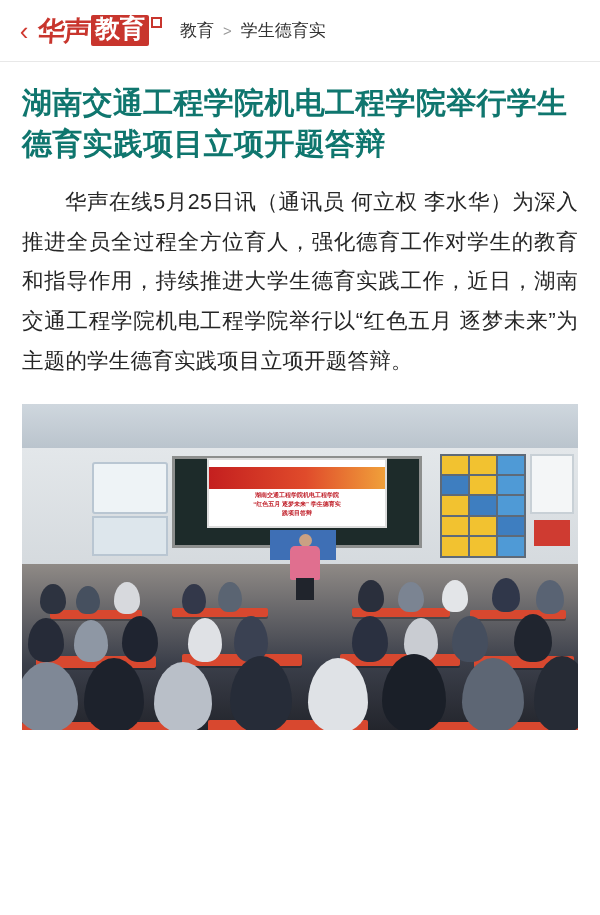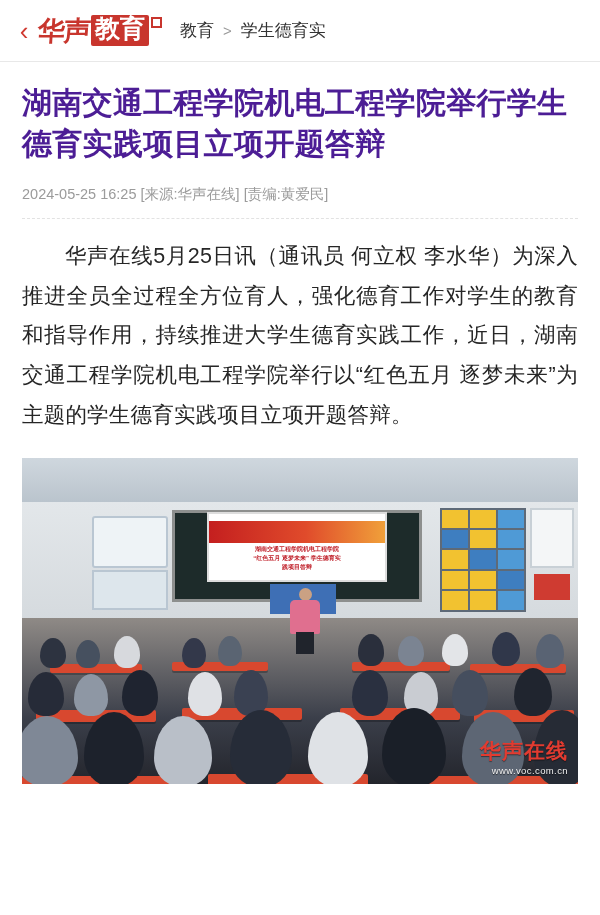--- a/index.html
+++ b/index.html
@@ -81,21 +81,21 @@
   }
   .crumb-link { color: #333; cursor: pointer; }
 
   
   .article { padding: 0 22px; }
   .headline {
     margin-top: 20px;
     font-size: 30px;
     line-height: 1.38;
     font-weight: bold;
-    color: #4c1d95;
+    color: #0f766e;
     letter-spacing: 0.3px;
   }
   .meta {
     margin-top: 20px;
     padding-bottom: 14px;
     font-size: 14.5px;
     color: #9b9b9b;
     border-bottom: 1px dashed #e2e2e2;
     white-space: nowrap;
   }
@@ -234,21 +234,20 @@
     <div class="crumbs">
       <span class="crumb-link">教育</span>
       <span class="crumb-sep">&gt;</span>
       <span class="crumb-link">学生德育实</span>
     </div>
   </div>
 
   <div class="article">
     <h1 class="headline">湖南交通工程学院机电工程学院举行学生德育实践项目立项开题答辩</h1>
 
-    <div class="meta">2024-05-25 16:25 [来源:华声在线] [责编:黄爱民]</div>
 
     <p class="body-text">华声在线5月25日讯（通讯员 何立权 李水华）为深入推进全员全过程全方位育人，强化德育工作对学生的教育和指导作用，持续推进大学生德育实践工作，近日，湖南交通工程学院机电工程学院举行以“红色五月 逐梦未来”为主题的学生德育实践项目立项开题答辩。</p>
 
     <div class="photo-wrap">
       <div class="ph-ceiling"></div>
       <div class="ph-wall"></div>
       <div class="ph-leftpanel"></div>
       <div class="ph-leftpanel2"></div>
       <div class="ph-board"></div>
       <div class="ph-screen">
@@ -325,20 +324,16 @@
         <div class="stud" style="left:-6px;  top:258px; width:62px; height:70px; background:#7f8896;"></div>
         <div class="stud" style="left:62px;  top:254px; width:60px; height:74px; background:#1d222c;"></div>
         <div class="stud" style="left:132px; top:258px; width:58px; height:70px; background:#b9bfc8;"></div>
         <div class="stud" style="left:208px; top:252px; width:62px; height:76px; background:#262c38;"></div>
         <div class="stud" style="left:286px; top:254px; width:60px; height:74px; background:#dfe2e6;"></div>
         <div class="stud" style="left:360px; top:250px; width:64px; height:78px; background:#1a1f28;"></div>
         <div class="stud" style="left:440px; top:254px; width:62px; height:74px; background:#5d6674;"></div>
         <div class="stud" style="left:512px; top:252px; width:56px; height:76px; background:#262b35;"></div>
       </div>
 
-      <div class="logo-wm">
-        <div class="wm-top">华声在线</div>
-        <div class="wm-url">www.voc.com.cn</div>
-      </div>
     </div>
   </div>
 
 </div>
 
 </body></html>

